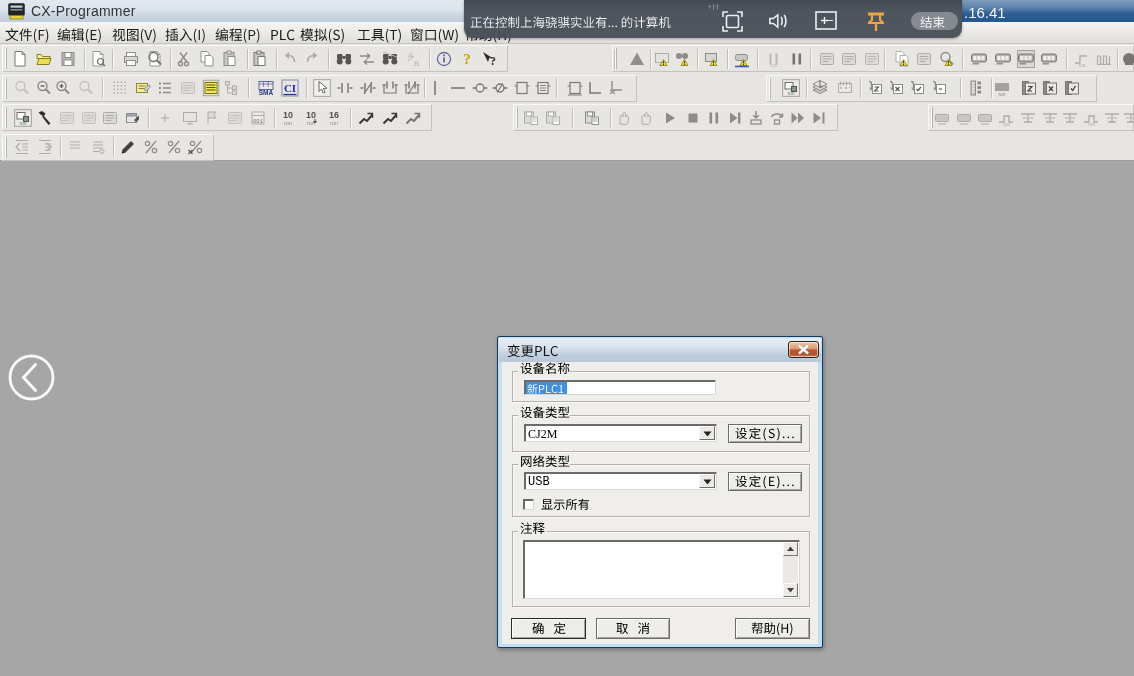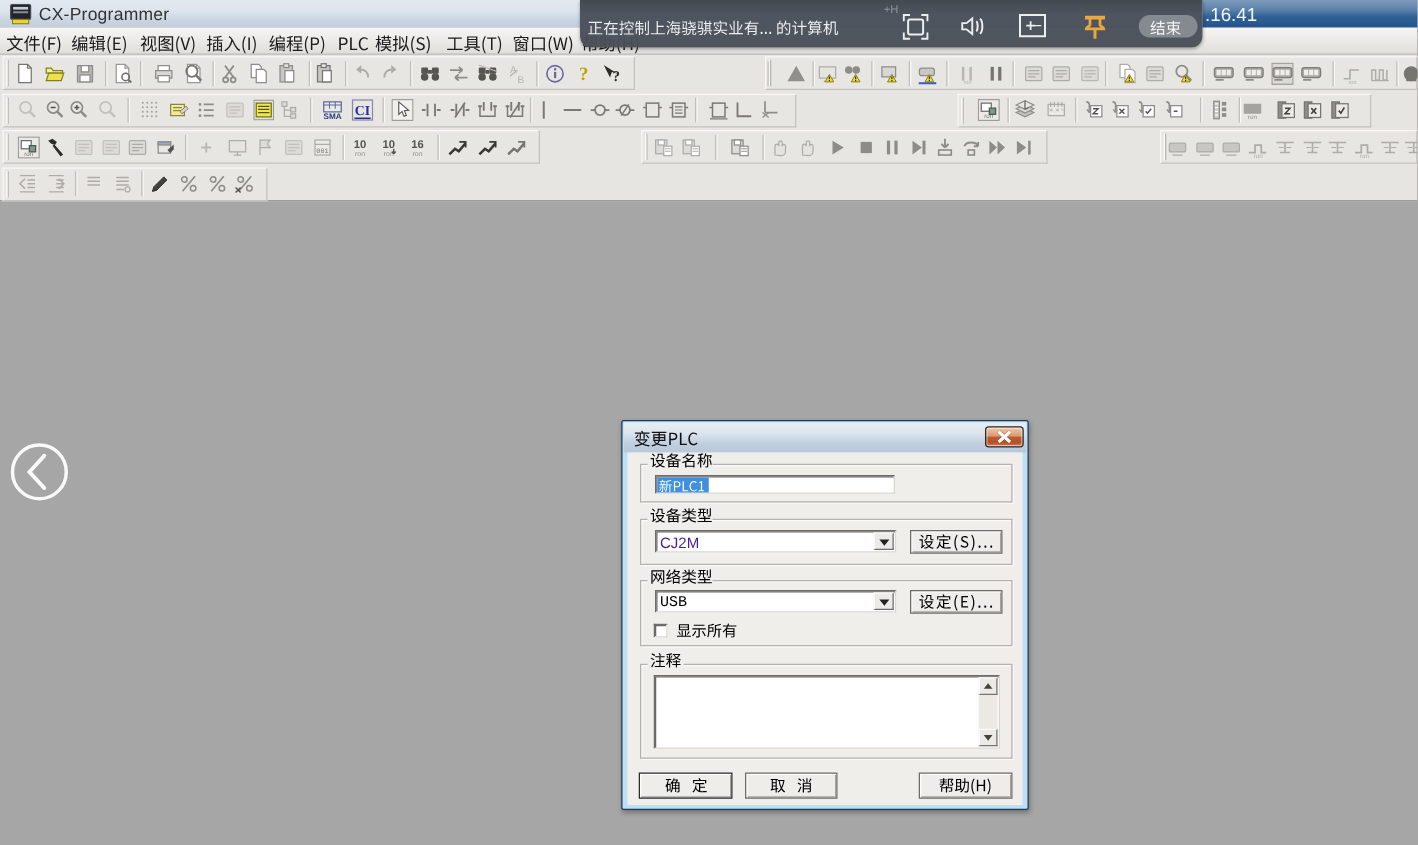--- a/index.html
+++ b/index.html
@@ -771,21 +771,21 @@
 <div class="abs" style="left:524px;top:380px;width:192px;height:15px;background:#fff;border:1px solid;border-color:#6e6c68 #d9d7d3 #d9d7d3 #6e6c68;box-shadow:inset 1px 1px 0 #6b6965"></div>
 <div class="abs" style="left:526px;top:381.5px;width:41px;height:12px;background:#4090dd"></div>
 <svg style="position:absolute;left:527px;top:380.5px" width="39" height="15" viewBox="0 -12 39 15">
     <path d="M4 -2.3C4.3 -1.8 4.7 -1 4.9 -0.6L5.4 -0.9C5.3 -1.4 4.9 -2.1 4.5 -2.6ZM1.5 -2.6C1.3 -1.9 0.9 -1.2 0.5 -0.7C0.6 -0.6 0.9 -0.4 1 -0.3C1.5 -0.8 1.9 -1.6 2.2 -2.4ZM6.1 -8.2V-4.4C6.1 -2.9 6 -1 5.1 0.3C5.2 0.4 5.6 0.6 5.7 0.8C6.7 -0.6 6.9 -2.8 6.9 -4.4V-4.8H8.5V0.8H9.3V-4.8H10.5V-5.5H6.9V-7.6C8 -7.8 9.3 -8.1 10.2 -8.4L9.5 -9C8.7 -8.7 7.3 -8.4 6.1 -8.2ZM2.4 -9.1C2.5 -8.8 2.7 -8.4 2.8 -8.1H0.7V-7.4H5.5V-8.1H3.7C3.6 -8.4 3.3 -8.9 3.1 -9.3ZM4.1 -7.3C4 -6.8 3.8 -6.1 3.6 -5.6H0.5V-4.9H2.8V-3.7H0.5V-3H2.8V-0.2C2.8 -0.1 2.7 -0.1 2.6 -0.1C2.5 0 2.2 0 1.8 -0.1C1.9 0.1 2 0.5 2 0.6C2.6 0.6 2.9 0.6 3.2 0.5C3.4 0.4 3.5 0.2 3.5 -0.2V-3H5.6V-3.7H3.5V-4.9H5.7V-5.6H4.3C4.5 -6 4.7 -6.6 4.9 -7.2ZM1.4 -7.2C1.6 -6.7 1.8 -6 1.8 -5.6L2.5 -5.8C2.5 -6.2 2.3 -6.8 2.1 -7.3Z M12.1 0H13.1V-3.2H14.5C16.2 -3.2 17.4 -4 17.4 -5.7C17.4 -7.5 16.2 -8.1 14.4 -8.1H12.1ZM13.1 -4V-7.2H14.3C15.7 -7.2 16.4 -6.9 16.4 -5.7C16.4 -4.5 15.7 -4 14.3 -4Z M19.1 0H23.6V-0.9H20.1V-8.1H19.1Z M28.1 0.1C29.1 0.1 29.9 -0.3 30.6 -1L30 -1.7C29.5 -1.1 28.9 -0.7 28.1 -0.7C26.6 -0.7 25.6 -2 25.6 -4.1C25.6 -6.1 26.6 -7.3 28.2 -7.3C28.9 -7.3 29.4 -7 29.8 -6.6L30.4 -7.2C29.9 -7.7 29.1 -8.2 28.1 -8.2C26.1 -8.2 24.6 -6.6 24.6 -4C24.6 -1.4 26.1 0.1 28.1 0.1Z M31.9 0H36.3V-0.8H34.7V-8.1H34C33.5 -7.8 33 -7.6 32.3 -7.5V-6.9H33.7V-0.8H31.9Z" fill="#fff"></path>
   </svg>
 <div class="abs" style="left:524px;top:424px;width:193px;height:18px;background:#fff;border:1px solid;border-color:#6e6c68 #d9d7d3 #d9d7d3 #6e6c68;box-shadow:inset 1px 1px 0 #6b6965"></div>
 <div class="abs" style="left:699px;top:426px;width:16px;height:14px;background:#eceae7;border:1px solid;border-color:#fbfaf8 #6e6c68 #6e6c68 #fbfaf8"></div>
 <svg class="abs" style="left:703px;top:431px" width="9" height="6" viewBox="0 0 9 6">
     <path d="M0.5 0.5h8L4.5 5.5z" fill="#222"></path>
   </svg>
-<div class="abs" style="left:528px;top:427px;font-family:Liberation Sans, sans-serif;font-size:12px;color:#4c1d95">CJ2M</div>
+<div class="abs" style="left:528px;top:427px;font-family:Liberation Serif, serif;font-size:12px;color:#000000">CJ2M</div>
 <div class="abs" style="left:524px;top:472px;width:193px;height:18px;background:#fff;border:1px solid;border-color:#6e6c68 #d9d7d3 #d9d7d3 #6e6c68;box-shadow:inset 1px 1px 0 #6b6965"></div>
 <div class="abs" style="left:699px;top:474px;width:16px;height:14px;background:#eceae7;border:1px solid;border-color:#fbfaf8 #6e6c68 #6e6c68 #fbfaf8"></div>
 <svg class="abs" style="left:703px;top:479px" width="9" height="6" viewBox="0 0 9 6">
     <path d="M0.5 0.5h8L4.5 5.5z" fill="#222"></path>
   </svg>
 <div class="abs" style="left:528px;top:475px;font-family:'Liberation Mono',monospace;font-size:12px;color:#000">USB</div>
 <div class="abs" style="left:728px;top:424px;width:74px;height:19px;background:#efedea;border:1px solid #6e6c68;box-shadow:inset 1px 1px 0 #fdfdfc,inset -1px -1px 0 #a5a3a0"></div>
 <svg style="position:absolute;left:735.1375px;top:424.25px" width="61" height="17" viewBox="0 -14 61 17">
     <path d="M1.5 -9.7C2.2 -9.1 3 -8.3 3.4 -7.7L4 -8.4C3.7 -8.9 2.8 -9.7 2.1 -10.3ZM0.5 -6.6V-5.7H2.3V-1.2C2.3 -0.6 1.9 -0.2 1.7 -0.1C1.9 0.1 2.1 0.5 2.2 0.8C2.4 0.5 2.7 0.2 4.9 -1.4C4.8 -1.6 4.7 -1.9 4.6 -2.2L3.2 -1.2V-6.6ZM6.1 -10.1V-8.7C6.1 -7.7 5.9 -6.7 4.2 -6C4.4 -5.8 4.7 -5.4 4.8 -5.2C6.6 -6.1 7 -7.5 7 -8.6V-9.2H9.2V-7.2C9.2 -6.2 9.4 -5.9 10.3 -5.9C10.4 -5.9 11 -5.9 11.2 -5.9C11.5 -5.9 11.7 -5.9 11.9 -5.9C11.9 -6.1 11.8 -6.5 11.8 -6.7C11.7 -6.7 11.4 -6.7 11.2 -6.7C11.1 -6.7 10.5 -6.7 10.4 -6.7C10.2 -6.7 10.1 -6.8 10.1 -7.2V-10.1ZM10.1 -4.1C9.6 -3.1 8.9 -2.3 8.1 -1.6C7.3 -2.3 6.6 -3.1 6.2 -4.1ZM4.8 -5V-4.1H5.5L5.3 -4C5.8 -2.9 6.5 -1.9 7.4 -1.1C6.4 -0.5 5.4 -0.1 4.3 0.2C4.4 0.4 4.6 0.8 4.7 1C5.9 0.7 7.1 0.2 8.1 -0.5C9 0.2 10.2 0.7 11.5 1C11.6 0.8 11.8 0.4 12 0.2C10.8 -0.1 9.8 -0.5 8.8 -1.1C9.9 -2 10.8 -3.2 11.3 -4.8L10.7 -5L10.5 -5Z M16.5 -4.7C16.2 -2.5 15.5 -0.7 14.1 0.4C14.4 0.6 14.8 0.9 14.9 1C15.8 0.3 16.4 -0.6 16.8 -1.8C17.9 0.4 19.8 0.8 22.4 0.8H25.4C25.4 0.5 25.6 0.1 25.7 -0.2C25.1 -0.1 22.9 -0.1 22.5 -0.1C21.7 -0.1 21.1 -0.2 20.4 -0.3V-2.8H24.1V-3.7H20.4V-5.7H23.6V-6.7H16.3V-5.7H19.4V-0.6C18.4 -0.9 17.6 -1.7 17.1 -3C17.3 -3.5 17.4 -4 17.4 -4.6ZM19 -10.3C19.2 -10 19.5 -9.5 19.6 -9.1H14.7V-6.4H15.6V-8.2H24.2V-6.4H25.2V-9.1H20.7C20.6 -9.5 20.2 -10.1 19.9 -10.6Z M30.4 2.5 31.1 2.1C30 0.4 29.5 -1.8 29.5 -3.9C29.5 -6 30 -8.1 31.1 -9.9L30.4 -10.2C29.2 -8.3 28.5 -6.3 28.5 -3.9C28.5 -1.4 29.2 0.6 30.4 2.5Z M36.6 0.2C38.5 0.2 39.7 -1 39.7 -2.4C39.7 -3.8 38.9 -4.4 37.9 -4.9L36.6 -5.5C35.8 -5.8 35 -6.1 35 -7C35 -7.8 35.7 -8.3 36.7 -8.3C37.6 -8.3 38.3 -8 38.8 -7.5L39.4 -8.2C38.8 -8.9 37.8 -9.3 36.7 -9.3C35.1 -9.3 33.9 -8.3 33.9 -6.9C33.9 -5.6 34.9 -4.9 35.7 -4.5L37 -4C37.9 -3.6 38.6 -3.3 38.6 -2.3C38.6 -1.5 37.9 -0.9 36.6 -0.9C35.7 -0.9 34.8 -1.3 34.1 -2L33.4 -1.2C34.2 -0.4 35.3 0.2 36.6 0.2Z M42.7 2.5C43.9 0.6 44.6 -1.4 44.6 -3.9C44.6 -6.3 43.9 -8.3 42.7 -10.2L42 -9.9C43.1 -8.1 43.6 -6 43.6 -3.9C43.6 -1.8 43.1 0.4 42 2.1Z M48.6 0.2C49.1 0.2 49.5 -0.2 49.5 -0.7C49.5 -1.2 49.1 -1.6 48.6 -1.6C48.2 -1.6 47.8 -1.2 47.8 -0.7C47.8 -0.2 48.2 0.2 48.6 0.2Z M53.3 0.2C53.8 0.2 54.1 -0.2 54.1 -0.7C54.1 -1.2 53.8 -1.6 53.3 -1.6C52.9 -1.6 52.5 -1.2 52.5 -0.7C52.5 -0.2 52.9 0.2 53.3 0.2Z M58 0.2C58.4 0.2 58.8 -0.2 58.8 -0.7C58.8 -1.2 58.4 -1.6 58 -1.6C57.5 -1.6 57.2 -1.2 57.2 -0.7C57.2 -0.2 57.5 0.2 58 0.2Z" fill="#000"></path>
   </svg>

